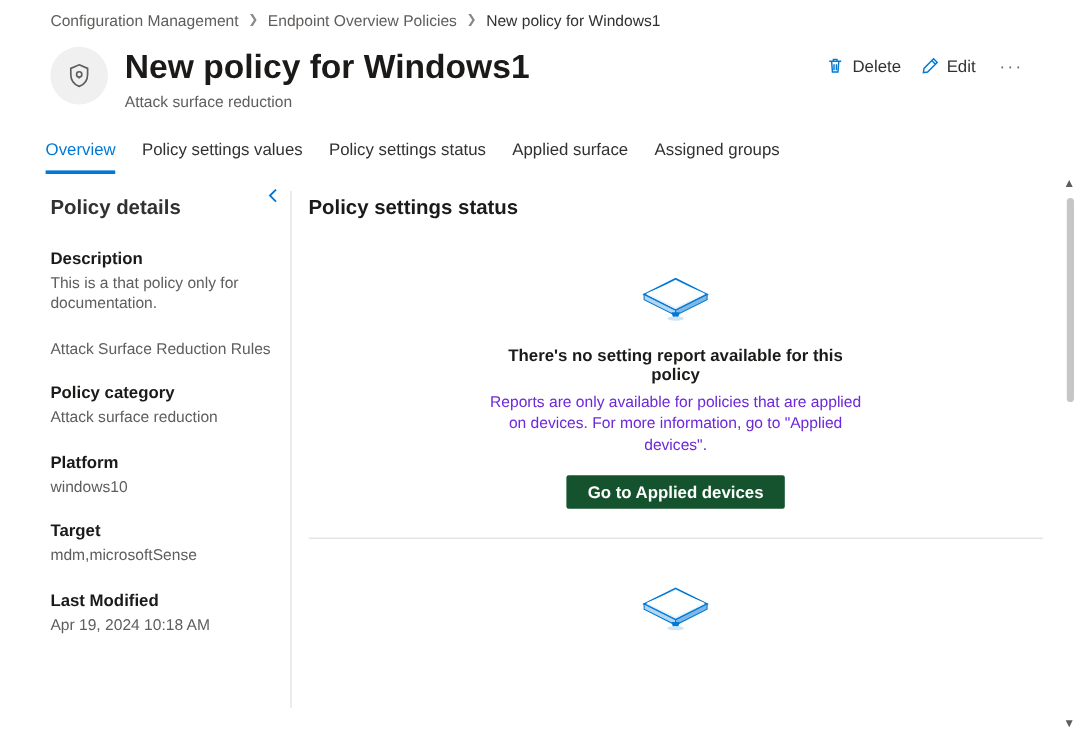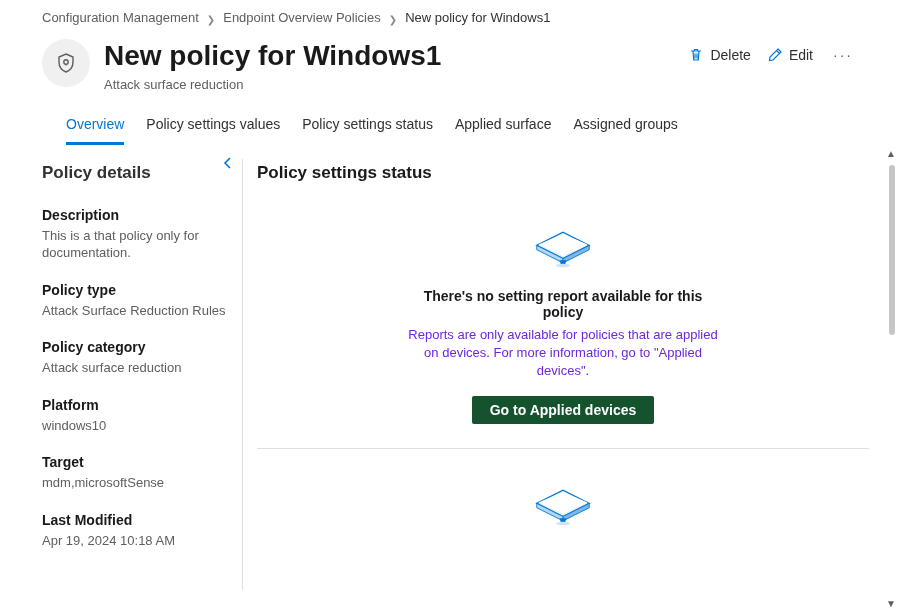--- a/index.html
+++ b/index.html
@@ -8,21 +8,21 @@
       font-size: 14px;
       color: #323130;
       background: #fff;
       width: 899px;
       height: 615px;
       overflow: hidden;
       position: relative;
     }
     .breadcrumb {
       display: flex;
-      align-items: flex-end;
+      align-items: flex-start;
       gap: 8px;
       padding: 10px 42px 4px;
       font-size: 13px;
       color: #605e5c;
     }
     .breadcrumb .bc-item { cursor: pointer; }
     .breadcrumb .bc-current { color: #323130; }
     .breadcrumb .chev { color: #8a8886; font-size: 10px; }
     .header-row {
       display: flex;
@@ -44,21 +44,21 @@
       padding-top:8px;
       font-size:14px;
       color:#323130;
     }
     .action-btn { display:flex; align-items:center; gap:6px; cursor:pointer; }
     .action-btn svg { width:16px; height:16px; }
     .more-btn { cursor:pointer; letter-spacing:2px; color:#605e5c; padding:0 4px;}
     .tabs {
       display:flex;
       gap:22px;
-      padding: 24px 66px 0;
+      padding: 24px 38px 0;
       border-bottom: none;
       font-size:14px;
     }
     .tab { padding: 0 0 10px; cursor:pointer; color:#323130; }
     .tab.active { color:#0078d4; border-bottom: 3px solid #0078d4; font-weight:400; }
     .body-wrap {
       display:flex;
       padding: 0 0 0 42px;
       height: calc(100% - 170px);
       position:relative;
@@ -175,21 +175,20 @@
 
 <div class="body-wrap">
   <div class="side-panel">
     <h2>Policy details</h2>
 
     <div class="detail-block">
       <div class="label">Description</div>
       <div class="val">This is a that policy only for documentation.</div>
     </div>
     <div class="detail-block">
-      <div class="label">Policy type</div>
       <div class="val">Attack Surface Reduction Rules</div>
     </div>
     <div class="detail-block">
       <div class="label">Policy category</div>
       <div class="val">Attack surface reduction</div>
     </div>
     <div class="detail-block">
       <div class="label">Platform</div>
       <div class="val">windows10</div>
     </div>

